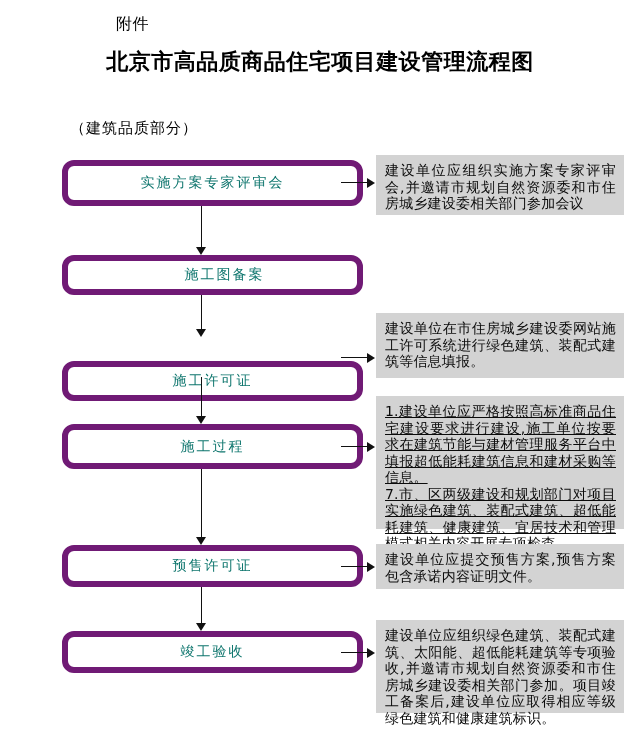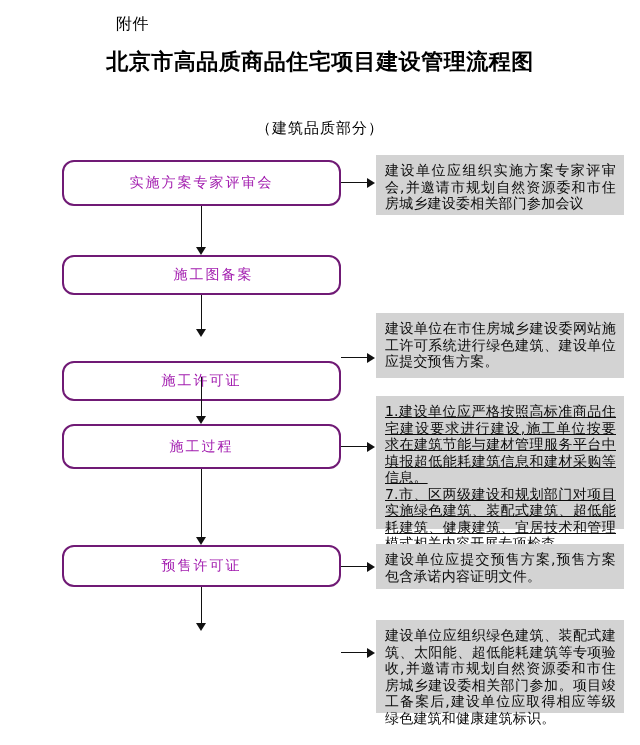--- a/index.html
+++ b/index.html
@@ -41,41 +41,41 @@
     font-size: 22px;
     line-height: 36px;
     font-weight: bold;
     letter-spacing: 0.5px;
   }
   .doc-subtitle {
     position: absolute;
     left: 70px;
     top: 118px;
     width: 500px;
-    text-align: center;
+    text-align: left;
     font-size: 15px;
     line-height: 20px;
     letter-spacing: 1px;
   }
 
   
   .flow-box {
     position: absolute;
     left: 62px;
-    width: 279px;
+    width: 301px;
     box-sizing: border-box;
-    border: 2px solid #701a75;
+    border: 6px solid #701a75;
     border-radius: 12px;
     background: #ffffff;
     display: flex;
     align-items: center;
     justify-content: center;
     font-size: 14px;
     letter-spacing: 2px;
-    color: #a21caf;
+    color: #0f766e;
   }
 
   
   .v-line {
     position: absolute;
     width: 1px;
     background: #111111;
     left: 201px;
   }
   .v-arrow {
@@ -140,20 +140,23 @@
   </div>
   <div class="flow-box" style="top:337px; height:40px;margin-top:24px;">
     <span>施工许可证</span>
   </div>
   <div class="flow-box" style="top:424px; height:45px;">
     <span>施工过程</span>
   </div>
   <div class="flow-box" style="top:545px; height:42px;">
     <span>预售许可证</span>
   </div>
+  <div class="flow-box" style="top:631px; height:42px;">
+    <span>竣工验收</span>
+  </div>
 
   <div class="v-line" style="top:206px; height:41px;"></div>
   <div class="v-arrow" style="top:247px;"></div>
 
   <div class="v-line" style="top:295px; height:34px;"></div>
   <div class="v-arrow" style="top:329px;"></div>
 
   <div class="v-line" style="top:377px; height:39px;"></div>
   <div class="v-arrow" style="top:416px;"></div>
 
@@ -176,21 +179,21 @@
   <div class="h-arrow" style="top:562px;"></div>
 
   <div class="h-line" style="top:652px;"></div>
   <div class="h-arrow" style="top:648px;"></div>
 
   <div class="note-box" style="top:155px; height:60px;">
     <p>建设单位应组织实施方案专家评审会,并邀请市规划自然资源委和市住房城乡建设委相关部门参加会议</p>
   </div>
 
   <div class="note-box" style="top:313px; height:65px;">
-    <p>建设单位在市住房城乡建设委网站施工许可系统进行绿色建筑、建设单位应提交预售方案。</p>
+    <p>建设单位在市住房城乡建设委网站施工许可系统进行绿色建筑、装配式建筑等信息填报。</p>
   </div>
 
   <div class="note-box" style="top:396px; height:133px;text-decoration:underline;">
     <p>1.建设单位应严格按照高标准商品住宅建设要求进行建设,施工单位按要求在建筑节能与建材管理服务平台中填报超低能耗建筑信息和建材采购等信息。</p>
     <p>7.市、区两级建设和规划部门对项目实施绿色建筑、装配式建筑、超低能耗建筑、健康建筑、宜居技术和管理模式相关内容开展专项检查。</p>
   </div>
 
   <div class="note-box" style="top:544px; height:45px;">
     <p>建设单位应提交预售方案,预售方案包含承诺内容证明文件。</p>
   </div>

